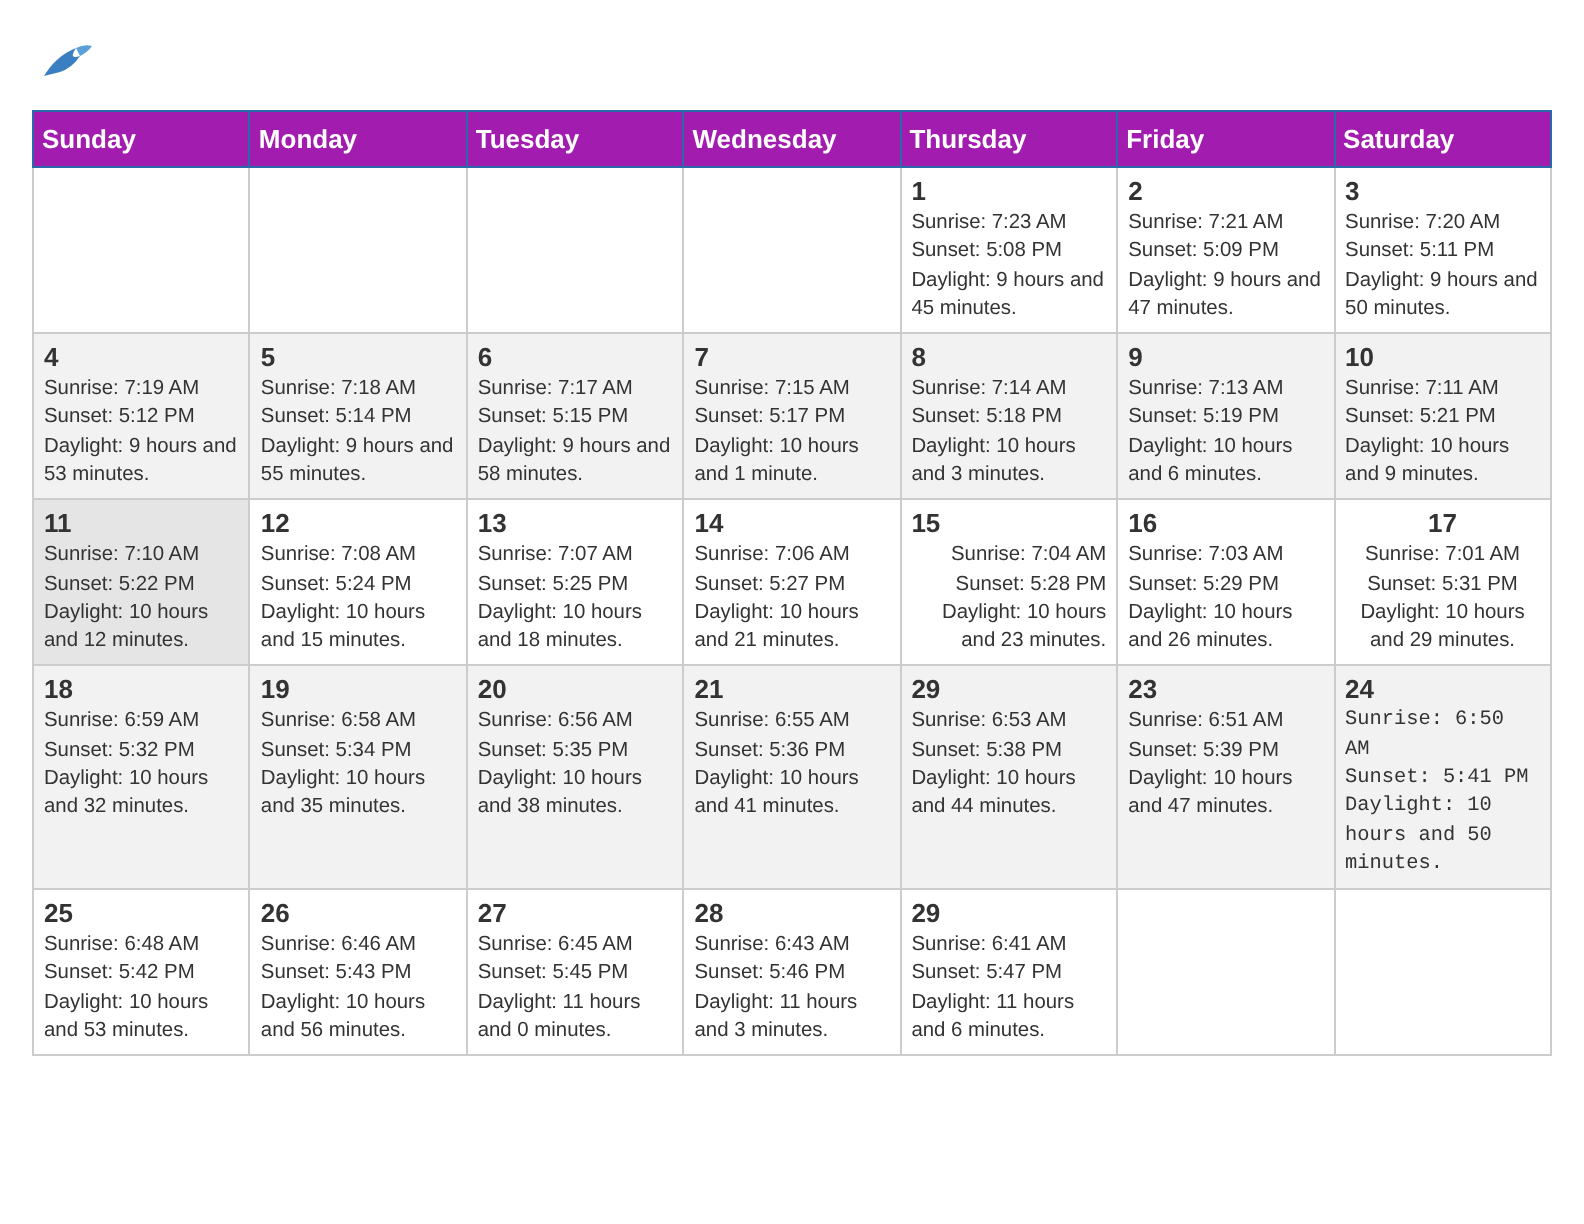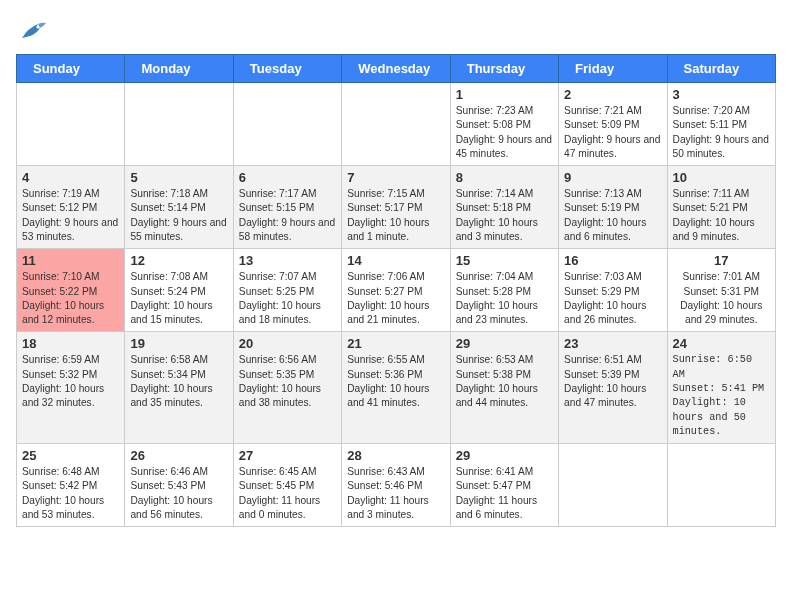--- a/index.html
+++ b/index.html
@@ -56,25 +56,25 @@
       font-size: 16px;
       color: #555;
       margin-top: 2px;
     }
     .calendar {
       width: 100%;
       border-collapse: collapse;
       border: 1px solid #ccc;
     }
     .calendar th {
-      background-color: #3b82f6;
+      background-color: #a21caf;
       color: #fff;
       font-size: 13px;
       font-weight: bold;
-      padding: 6px 16px;
+      padding: 6px 4px;
       text-align: left;
       border: 1px solid #2a6aa8;
     }
     .calendar td {
       vertical-align: top;
       border: 1px solid #ccc;
       padding: 4px 5px;
       width: 107px;
       min-height: 80px;
       font-size: 10.5px;
@@ -200,21 +200,21 @@
 Daylight: 10 hours and 6 minutes.</div>
         </td>
         <td style="background: rgb(242, 242, 242);">
           <span class="day-number">10</span>
           <div class="day-info" style="white-space: pre-line;">Sunrise: 7:11 AM
 Sunset: 5:21 PM
 Daylight: 10 hours and 9 minutes.</div>
         </td>
       </tr>
       <tr>
-        <td style="background: #fca5a5; margin-top: 40px;">
+        <td style="background: #e5e5e5; margin-top: 40px;">
           <span class="day-number">11</span>
           <div class="day-info" style="white-space: pre-line;">Sunrise: 7:10 AM
 Sunset: 5:22 PM
 Daylight: 10 hours and 12 minutes.</div>
         </td>
         <td style="background: rgb(255, 255, 255);">
           <span class="day-number">12</span>
           <div class="day-info" style="white-space: pre-line;">Sunrise: 7:08 AM
 Sunset: 5:24 PM
 Daylight: 10 hours and 15 minutes.</div>
@@ -226,21 +226,21 @@
 Daylight: 10 hours and 18 minutes.</div>
         </td>
         <td style="background: rgb(255, 255, 255);">
           <span class="day-number">14</span>
           <div class="day-info" style="white-space: pre-line;">Sunrise: 7:06 AM
 Sunset: 5:27 PM
 Daylight: 10 hours and 21 minutes.</div>
         </td>
         <td style="background: rgb(255, 255, 255);">
           <span class="day-number">15</span>
-          <div class="day-info" style="white-space: pre-line;">Sunrise: 7:04 AM
+          <div class="day-info" style="white-space: pre-line; text-align: right;">Sunrise: 7:04 AM
 Sunset: 5:28 PM
 Daylight: 10 hours and 23 minutes.</div>
         </td>
         <td style="background: rgb(255, 255, 255);">
           <span class="day-number">16</span>
           <div class="day-info" style="white-space: pre-line;">Sunrise: 7:03 AM
 Sunset: 5:29 PM
 Daylight: 10 hours and 26 minutes.</div>
         </td>
         <td style="background: rgb(255, 255, 255); text-align: center;">

